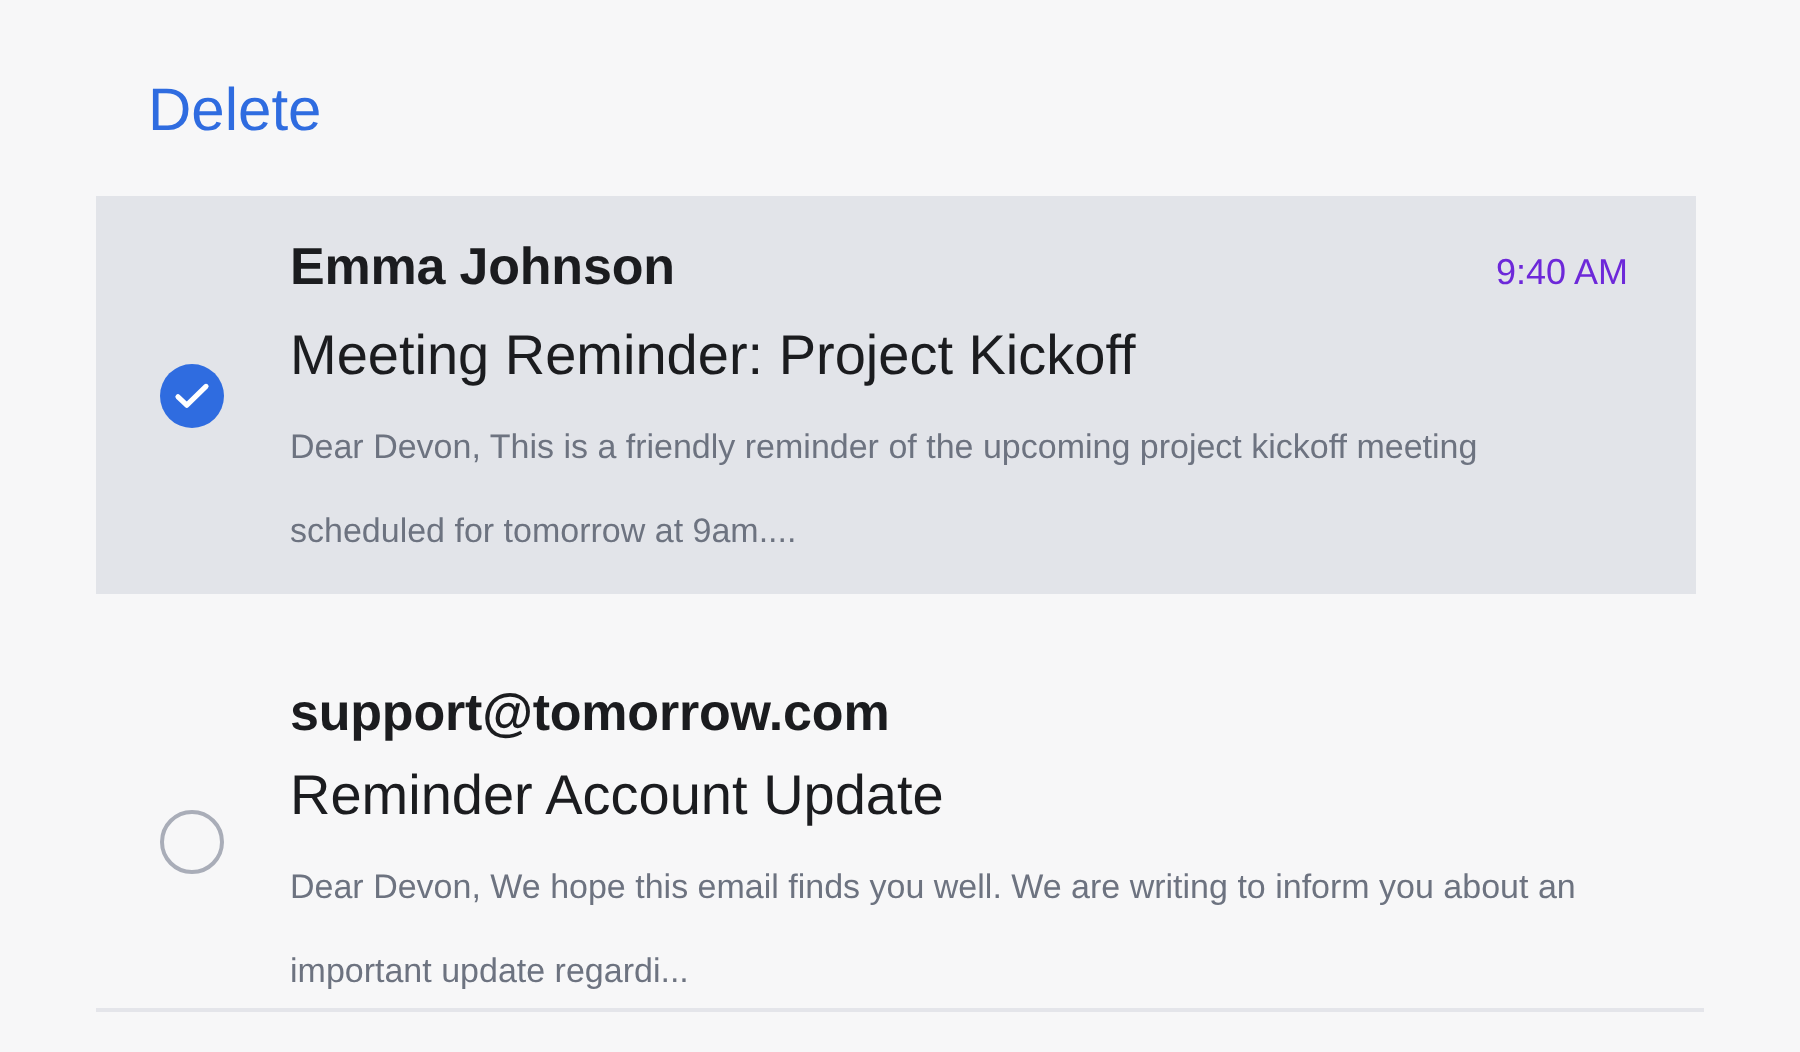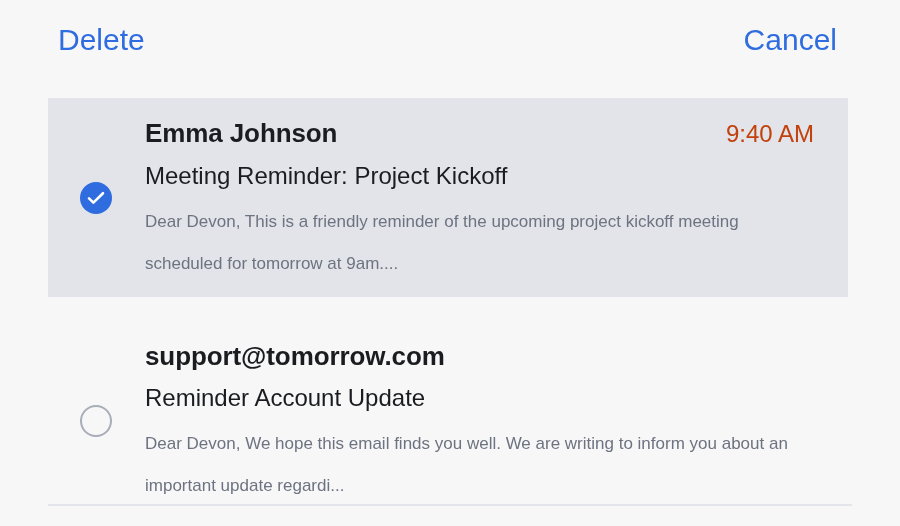--- a/index.html
+++ b/index.html
@@ -27,21 +27,21 @@
   .toolbar-btn {
     position: absolute;
     top: 20px;
     font-size: 30px;
     line-height: 40px;
     font-weight: 400;
     color: #2f6ce0;
     background: none;
     border: none;
     padding: 0;
-    margin: 0;
+    margin: 16px;
     cursor: pointer;
     font-family: inherit;
     white-space: nowrap;
     text-align: right;
   }
   .toolbar-btn.left  { left: 58px; }
   .toolbar-btn.right { right: 63px; }
 
   
   .message-list {
@@ -103,30 +103,30 @@
   }
   .sender {
     font-size: 26px;
     line-height: 34px;
     font-weight: 700;
     color: #1b1c1f;
     letter-spacing: -0.1px;
     white-space: nowrap;
   }
   .timestamp {
-    font-size: 24px;
+    font-size: 18px;
     line-height: 34px;
     font-weight: 400;
-    color: #c2410c;
+    color: #6d28d9;
     white-space: nowrap;
     padding-right: 2px;
   }
   .subject {
     margin-top: 10px;
-    font-size: 24px;
+    font-size: 28px;
     line-height: 30px;
     font-weight: 400;
     color: #1b1c1f;
     white-space: nowrap;
   }
   .preview {
     margin-top: 10px;
     font-size: 17px;
     line-height: 42px;
     font-weight: 400;
@@ -141,21 +141,20 @@
     width: 804px;
     height: 2px;
     background: #e4e5ea;
   }
 </style>
 </head>
 <body>
 
 <div class="toolbar">
   <button class="toolbar-btn left">Delete</button>
-  <button class="toolbar-btn right">Cancel</button>
 </div>
 
 <div class="message-list">
 
   <div class="message-row first selected">
     <div class="select-toggle checked">
       <svg viewBox="0 0 18 16" aria-hidden="true">
         <path d="M2 8.4 L6.4 12.6 L16 3.2" fill="none" stroke="#ffffff" stroke-width="2.6" stroke-linecap="round" stroke-linejoin="round"></path>
       </svg>
     </div>

